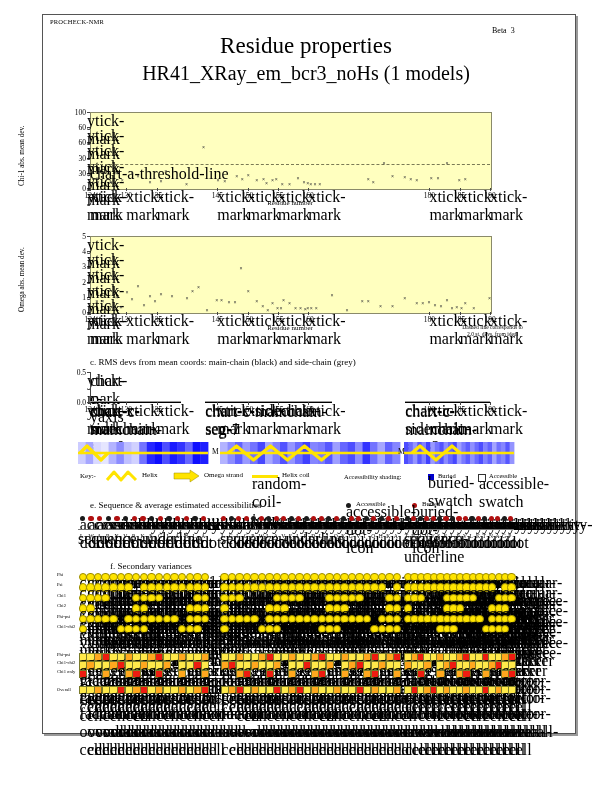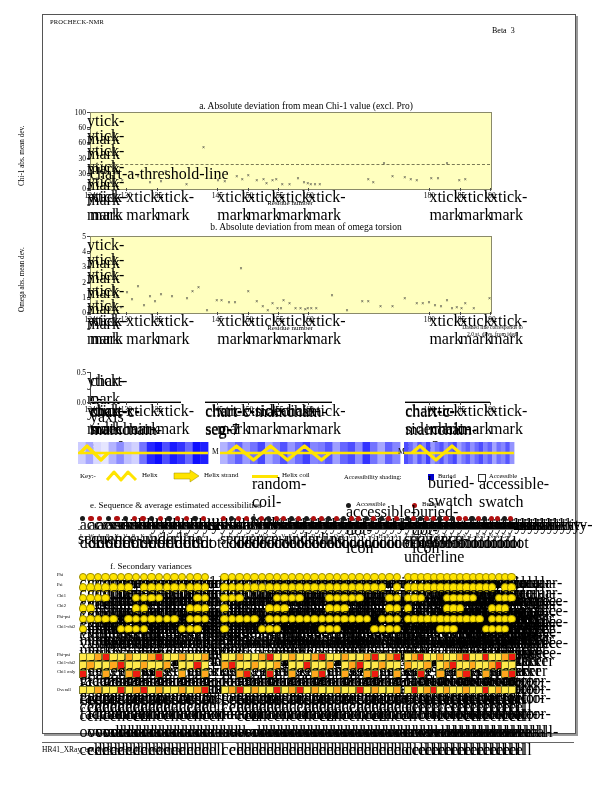--- a/index.html
+++ b/index.html
@@ -34,22 +34,23 @@
 <body>
 
 <div id="page">
   <div id="frame"></div>
 
   <div class="abs hdr-left">PROCHECK-NMR</div>
   <div class="abs hdr-right">
     <span>Beta</span>
     &nbsp;<span>3</span>
   </div>
-
-  <div class="abs captionC" style="top:101px;">a. Absolute deviation from mean Chi-1 value (excl. Pro)</div>
+  <div class="abs title1">Residue properties</div>
+  <div class="abs title2">HR41_XRay_em_bcr3_noHs (1 models)</div>
+
   <div class="abs" style="left:18px;top:186px;transform:rotate(-90deg);transform-origin:left top;font-size:7.2px;white-space:nowrap;">Chi-1 abs. mean dev.</div>
   <div id="plotA" class="plotbox" style="left:90px;top:112px;width:400px;height:76px;"></div>
   <div id="ytA">
       <div class="ytick" style="left:64px;top:184px;">0</div>
       <div class="tmark" style="left:87px;top:188px;width:3px;height:1px;">ytick-mark</div>
       <div class="ytick" style="left:64px;top:168.8px;">30</div>
       <div class="tmark" style="left:87px;top:172.8px;width:3px;height:1px;">ytick-mark</div>
       <div class="ytick" style="left:64px;top:153.6px;">30</div>
       <div class="tmark" style="left:87px;top:157.6px;width:3px;height:1px;">ytick-mark</div>
       <div class="ytick" style="left:64px;top:138.4px;">60</div>
@@ -121,21 +122,20 @@
       <div class="pt" style="left:409.2121212121212px;top:176.64px;">×</div>
       <div class="pt" style="left:415.2727272727273px;top:178.16px;">×</div>
       <div class="pt" style="left:429.81818181818187px;top:175.88px;">×</div>
       <div class="pt" style="left:436.4848484848485px;top:175.88px;">×</div>
       <div class="pt" style="left:445.57575757575756px;top:161.44px;">×</div>
       <div class="pt" style="left:457.6969696969697px;top:178.16px;">×</div>
       <div class="pt" style="left:463.75757575757575px;top:176.64px;">×</div>
     </div>
   <div class="abs axlabel" style="left:90px;top:199px;width:400px;">Residue number</div>
 
-  <div class="abs captionC" style="top:222px;">b. Absolute deviation from mean of omega torsion</div>
   <div class="abs" style="left:18px;top:312px;transform:rotate(-90deg);transform-origin:left top;font-size:7.2px;white-space:nowrap;">Omega abs. mean dev.</div>
   <div id="plotB" class="plotbox" style="left:90px;top:236px;width:400px;height:76px;"></div>
   <div id="ytB">
       <div class="ytick" style="left:64px;top:308px;">0</div>
       <div class="tmark" style="left:87px;top:312px;width:3px;height:1px;">ytick-mark</div>
       <div class="ytick" style="left:64px;top:292.8px;">1</div>
       <div class="tmark" style="left:87px;top:296.8px;width:3px;height:1px;">ytick-mark</div>
       <div class="ytick" style="left:64px;top:277.6px;">2</div>
       <div class="tmark" style="left:87px;top:281.6px;width:3px;height:1px;">ytick-mark</div>
       <div class="ytick" style="left:64px;top:262.4px;">3</div>
@@ -224,20 +224,21 @@
       <div class="pt" style="left:460.1212121212122px;top:305.96px;">×</div>
       <div class="pt" style="left:463.75757575757575px;top:300.64px;">×</div>
       <div class="pt" style="left:472.24242424242425px;top:305.96px;">×</div>
       <div class="pt" style="left:488px;top:296.08px;">×</div>
     </div>
   <div class="abs axlabel" style="left:90px;top:324px;width:400px;">Residue number</div>
   <div class="footnote" style="left:420px;top:324px;width:145px;">
     <span id="fnB">Dashed line corresponds to<br>2.0 st. devs. from ideal</span>
   </div>
 
+  <div class="abs" style="left:90px;top:357px;font-size:9px;">c. RMS devs from mean coords: main-chain (black) and side-chain (grey)</div>
   <div id="plotC" class="abs" style="left:90px;top:372px;width:400px;height:32px;"></div>
   <div id="ytC">
       <div class="ytick" style="left:64px;top:368px;">0.5</div>
       <div class="tmark" style="left:87px;top:372px;width:3px;height:1px;">ytick-mark</div>
       <div class="ytick" style="left:64px;top:398px;">0.0</div>
       <div class="tmark" style="left:87px;top:402px;width:3px;height:1px;">ytick-mark</div>
       <div class="tmark" style="left:90px;top:372px;width:1px;height:30px;">chart-c-yaxis</div>
       <div class="abs" style="left:90px;top:402px;width:90.9090909090909px;border-top:1px solid #000;">chart-c-mainchain-seg-0</div>
       <div class="abs" style="left:90px;top:401px;width:90.9090909090909px;border-top:1px solid #9a9a9a;">chart-c-sidechain-seg-0</div>
       <div class="abs" style="left:205.15151515151516px;top:402px;width:127.27272727272728px;border-top:1px solid #000;">chart-c-mainchain-seg-7</div>
@@ -346,21 +347,21 @@
     </div>
   <div class="key" style="left:80px;top:472px;">Key:-</div>
   <div id="dlegend">
       <svg width="32" height="12" style="position:absolute;left:106px;top:470px;">
         <path d="M 1 10 L 8 2 L 15 10 L 22 2 L 30 10" fill="none" stroke="#ffe400" stroke-width="3" stroke-linejoin="round"></path>
       </svg>
       <div class="key" style="left:142px;top:471px;">Helix</div>
       <svg width="26" height="12" style="position:absolute;left:174px;top:470px;">
         <polygon points="0,3 16,3 16,0 25,6 16,12 16,9 0,9" fill="#ffe400" stroke="#9a8a00" stroke-width="0.5"></polygon>
       </svg>
-      <div class="key" style="left:204px;top:471px;">Helix strand</div>
+      <div class="key" style="left:204px;top:471px;">Omega strand</div>
       <div class="abs" style="left:252px;top:475px;width:26px;height:3px;background:#ffe400;">random-coil-icon</div>
       <div class="key" style="left:282px;top:471px;">Helix coil</div>
       <div class="abs" style="left:344px;top:473px;font-size:6.5px;">Accessibility shading:</div>
       <div class="abs" style="left:428px;top:474px;width:6px;height:6px;background:#0000cc;">buried-swatch</div>
       <div class="abs" style="left:438px;top:472px;font-size:6.5px;">Buried</div>
       <div class="abs" style="left:478px;top:474px;width:6px;height:6px;background:#fff;border:.7px solid #333;">accessible-swatch</div>
       <div class="abs" style="left:489px;top:472px;font-size:6.5px;">Accessible</div>
     </div>
 
   <div class="abs" style="left:90px;top:500px;font-size:9px;">e. Sequence &amp; average estimated accessibilities</div>
@@ -964,18 +965,15 @@
       <div class="tick" style="left:205.27272727272725px;top:698px;">145</div>
       <div class="tick" style="left:235.57575757575756px;top:698px;">150</div>
       <div class="tick" style="left:265.8787878787879px;top:698px;">155</div>
       <div class="tick" style="left:296.18181818181813px;top:698px;">160</div>
       <div class="tick" style="left:417.3939393939394px;top:698px;">180</div>
       <div class="tick" style="left:447.6969696969697px;top:698px;">185</div>
       <div class="tick" style="left:478px;top:698px;">190</div>
     </div>
   <div class="abs" style="left:92px;top:712px;font-size:6.5px;">c = cis-peptide</div>
 
-  <div class="footer">
-    <span>HR41_XRay_em_bcr3_noHs_10_residprop.ps</span>
-  </div>
 <div class="abs" style="left:212px;top:447px;font-size:7.5px;">M</div>
     <div class="abs" style="left:398px;top:447px;font-size:7.5px;">M</div>
   </div>
 
 </body></html>

